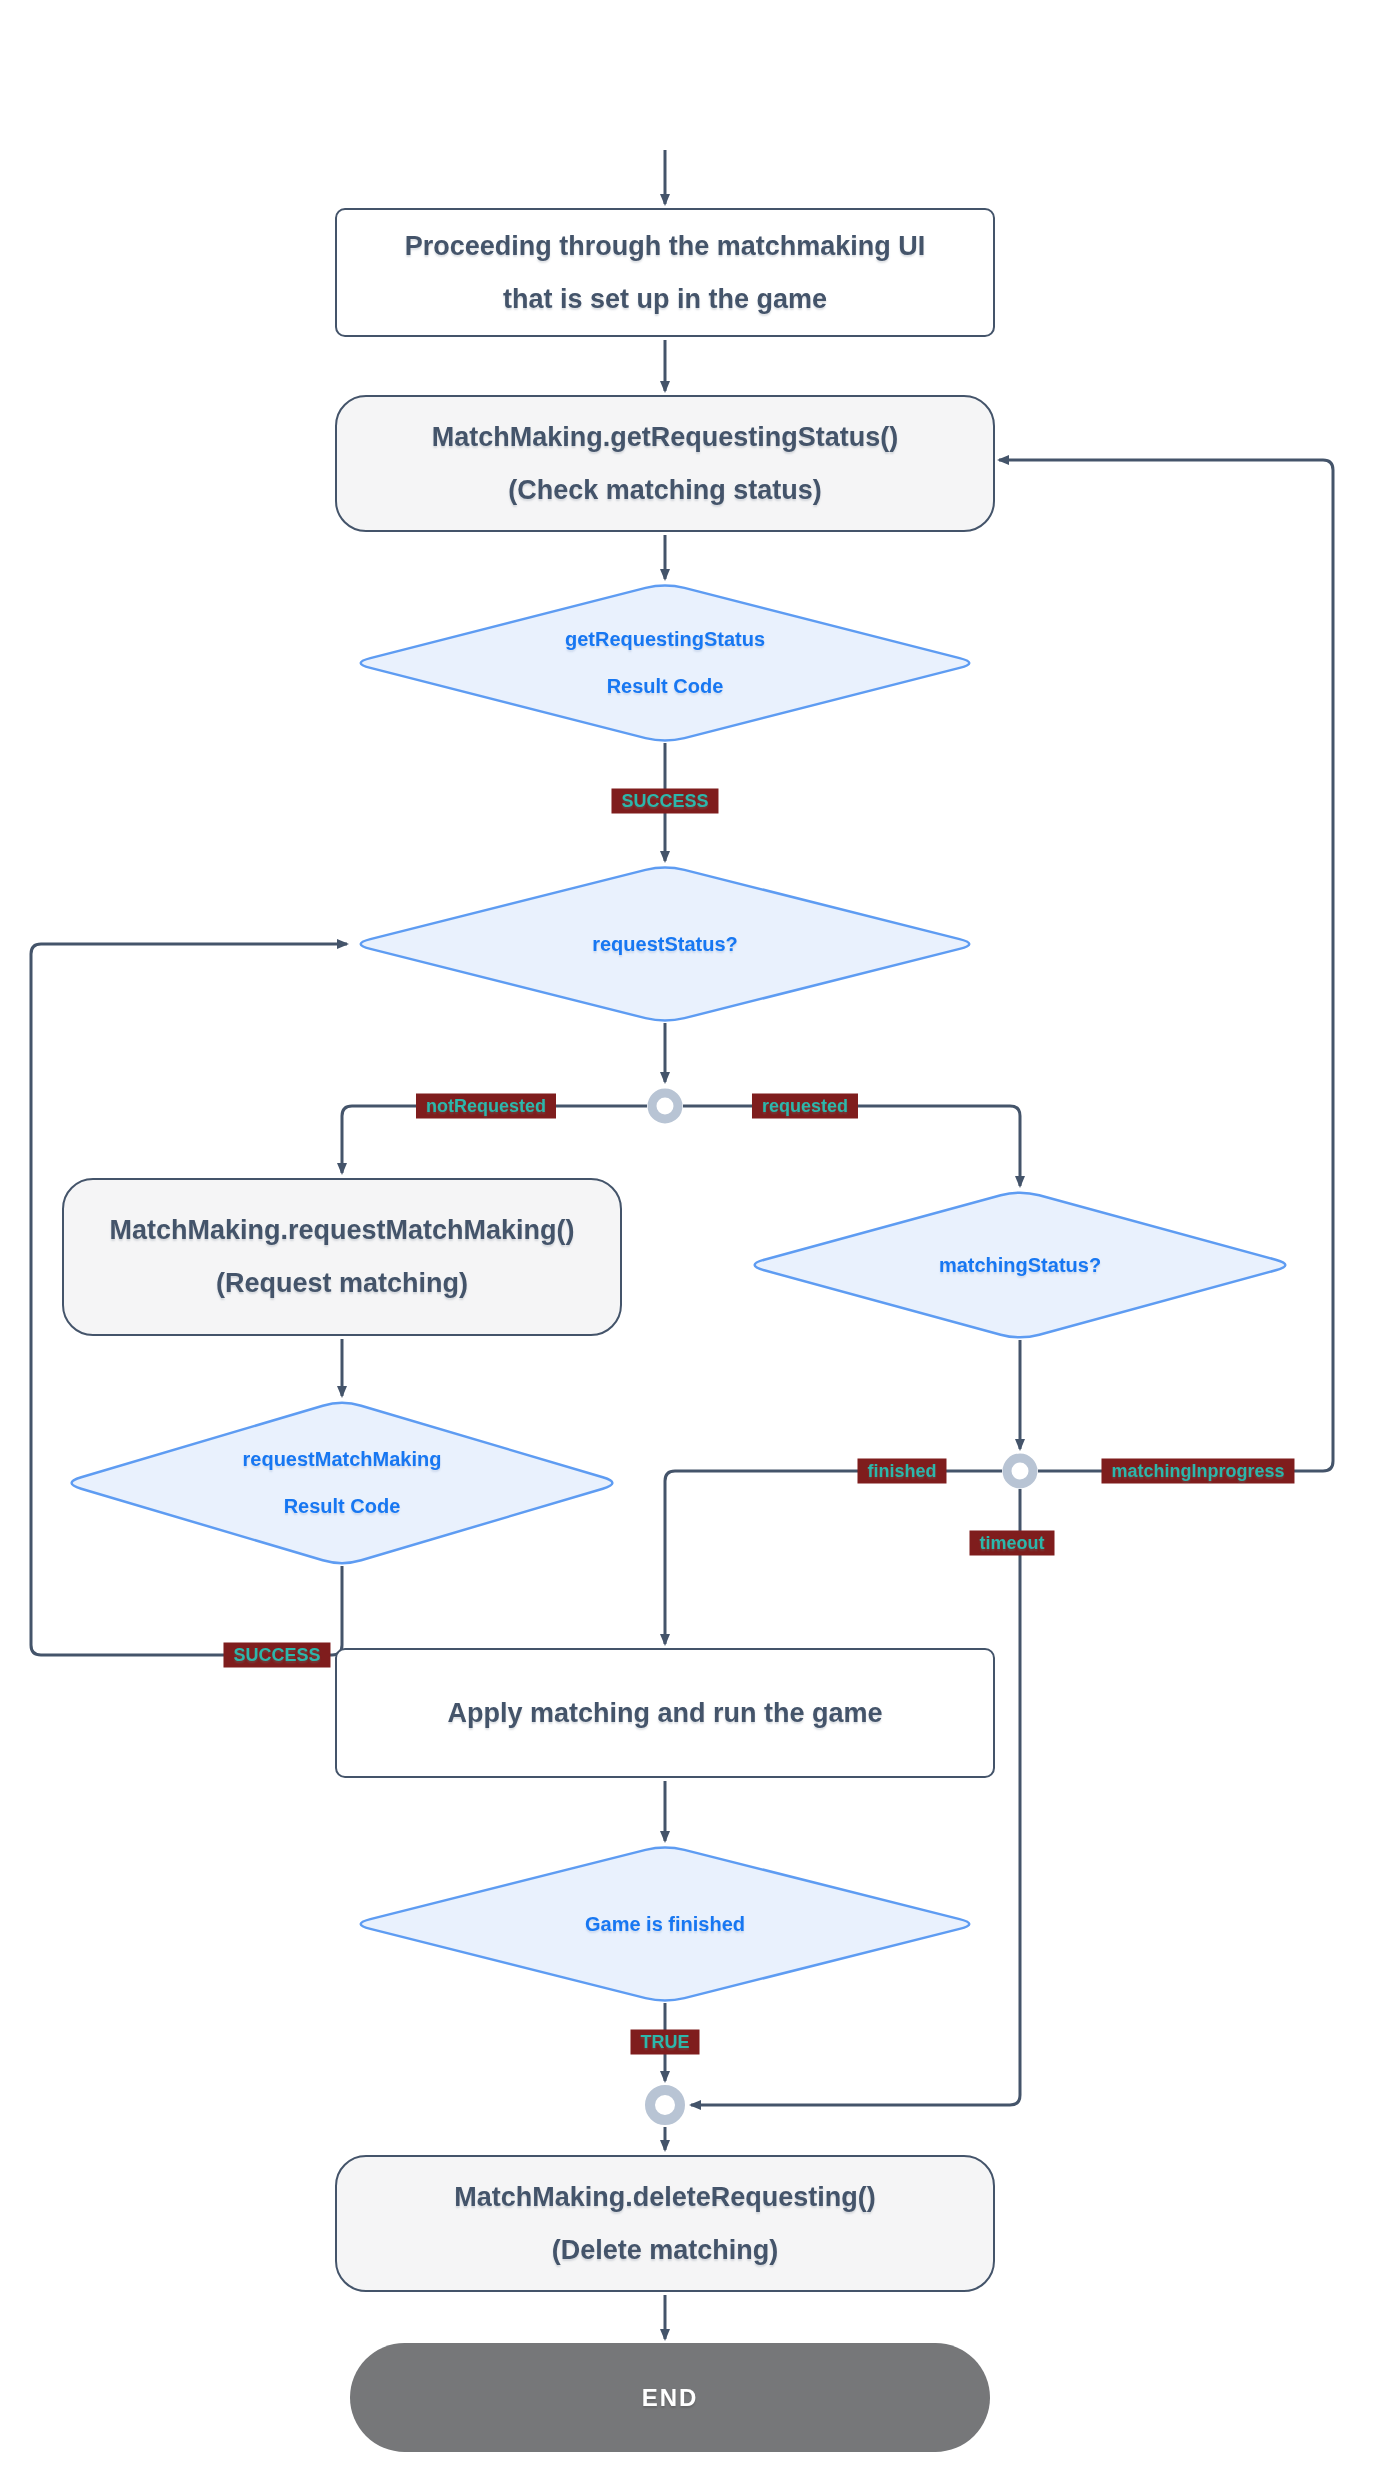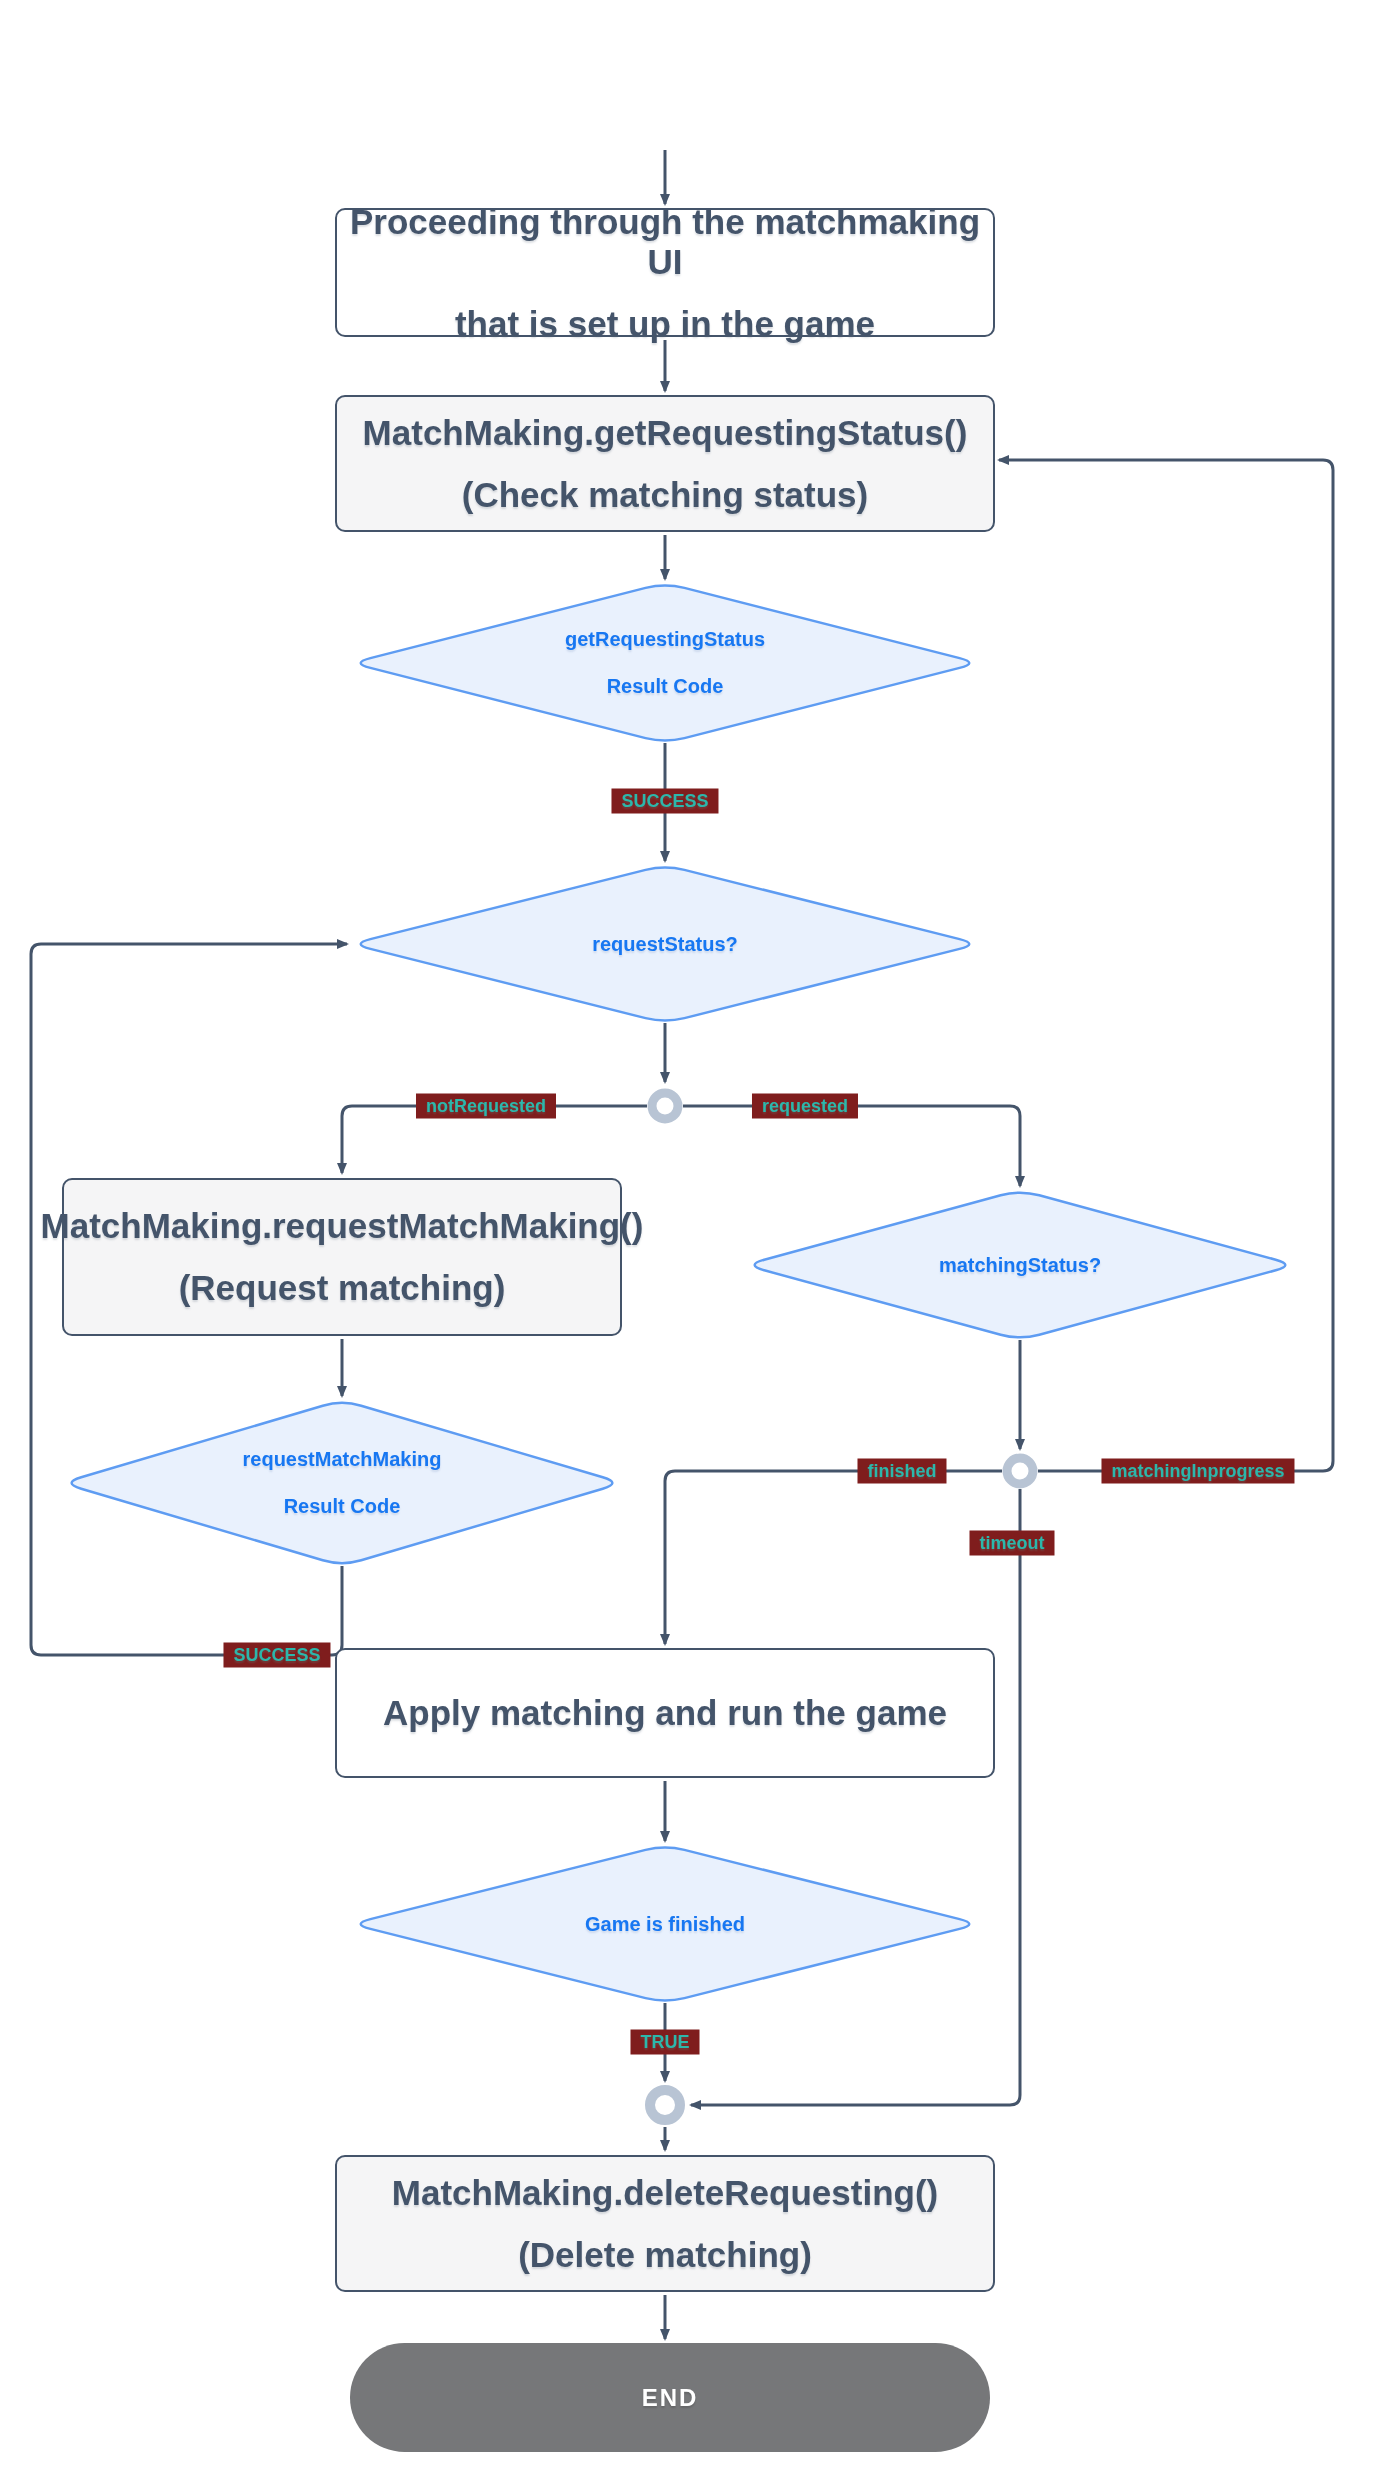--- a/index.html
+++ b/index.html
@@ -10,23 +10,23 @@
   svg.wires{position:absolute;left:0;top:0;}
   .edge{fill:none;stroke:var(--connector);stroke-width:3;}
   .diamond{fill:var(--decision_fill);stroke:var(--decision_border);stroke-width:2.5;}
   .junction{fill:#ffffff;stroke:var(--junction_ring);stroke-width:9;}
   .junction.big{stroke-width:10;}
   .arrowhead{fill:var(--connector);}
 
   .node{position:absolute;display:flex;flex-direction:column;align-items:center;justify-content:center;
         text-align:center;box-sizing:border-box;}
   .box{border:2.5px solid var(--node_border);border-radius:10px;color:var(--node_text);
-       font-weight:bold;font-size:35px;text-shadow:0 2px 2px rgba(90,105,125,.22);}
+       font-weight:bold;font-size:27px;text-shadow:0 2px 2px rgba(90,105,125,.22);}
   .box.white{background:var(--white_fill);}
-  .box.gray{background:var(--gray_fill);}
+  .box.gray{background:var(--gray_fill);border-radius:31px;}
   .line{display:block;}
   .line + .line{margin-top:22px;}
 
   .terminator{border-radius:56px;font-weight:bold;letter-spacing:1px;}
   .terminator.start{background:var(--start_fill);border:3px solid var(--start_border);
        color:var(--start_text);font-size:30px;}
   .terminator.end{background:var(--end_fill);color:var(--end_text);font-size:24px;letter-spacing:2px;
        text-shadow:0 2px 2px rgba(0,0,0,.15);}
 
   .dtext{position:absolute;transform:translate(-50%,-50%);text-align:center;

